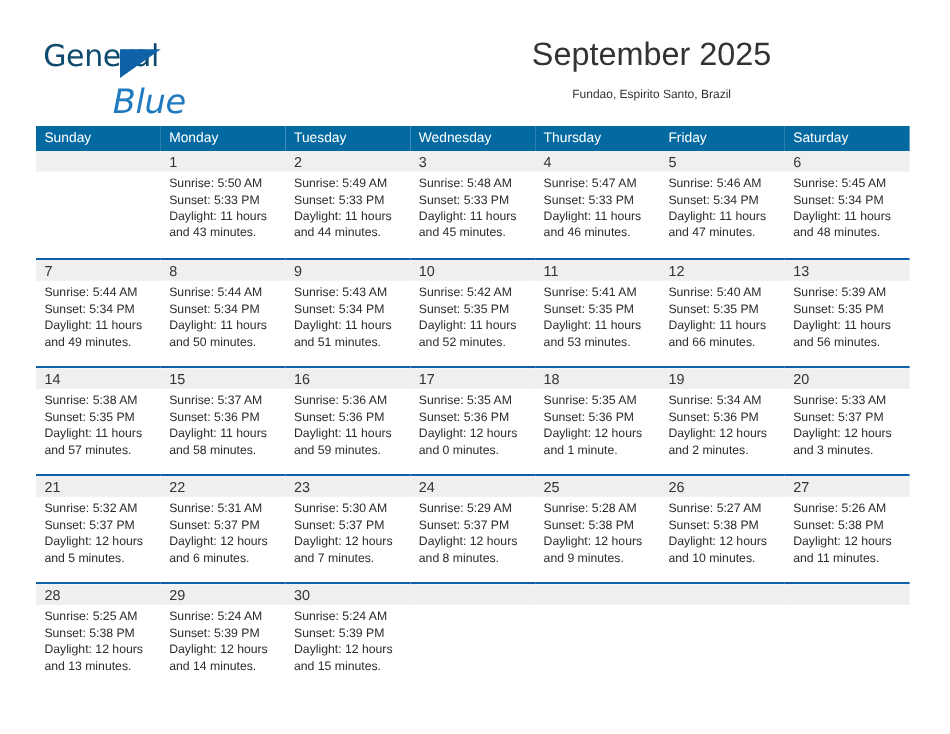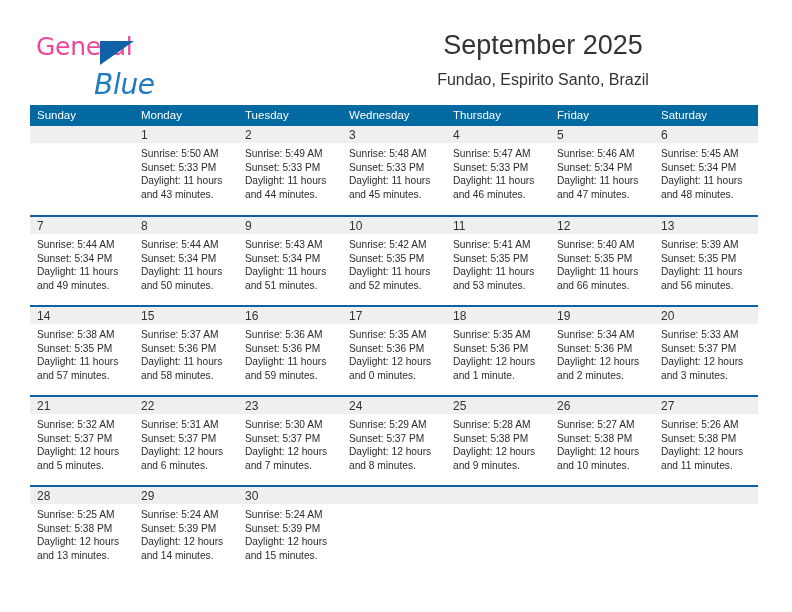--- a/index.html
+++ b/index.html
@@ -28,21 +28,21 @@
   .logo {
     position: absolute;
     left: 0; top: 0;
     width: 210px; height: 62px;
   }
   .logo-general {
     position: absolute;
     left: 2px; top: 4px;
     font-size: 25px;
     letter-spacing: -0.3px;
-    color: #ec4899;
+    color: #0c4a6e;
     font-family: "DejaVu Sans", sans-serif;
   }
   .logo-blue {
     position: absolute;
     left: 60px; top: 40px;
     font-size: 28px;
     letter-spacing: -0.3px;
     color: #1f7ac0;
     font-family: "DejaVu Sans", sans-serif;
     font-style: italic;
@@ -64,21 +64,21 @@
   .cal-title {
     font-size: 27px;
     font-weight: normal;
     color: #333333;
     line-height: 34px;
     white-space: nowrap;
     font-family: "Liberation Sans", sans-serif;
   }
   .cal-subtitle {
     margin-top: 9px;
-    font-size: 16px;
+    font-size: 10px;
     color: #333333;
     line-height: 17px;
     white-space: nowrap;
     font-family: "Liberation Sans", sans-serif;
   }
 
   
   .calendar {
     position: absolute;
     left: 30px; top: 105px;

